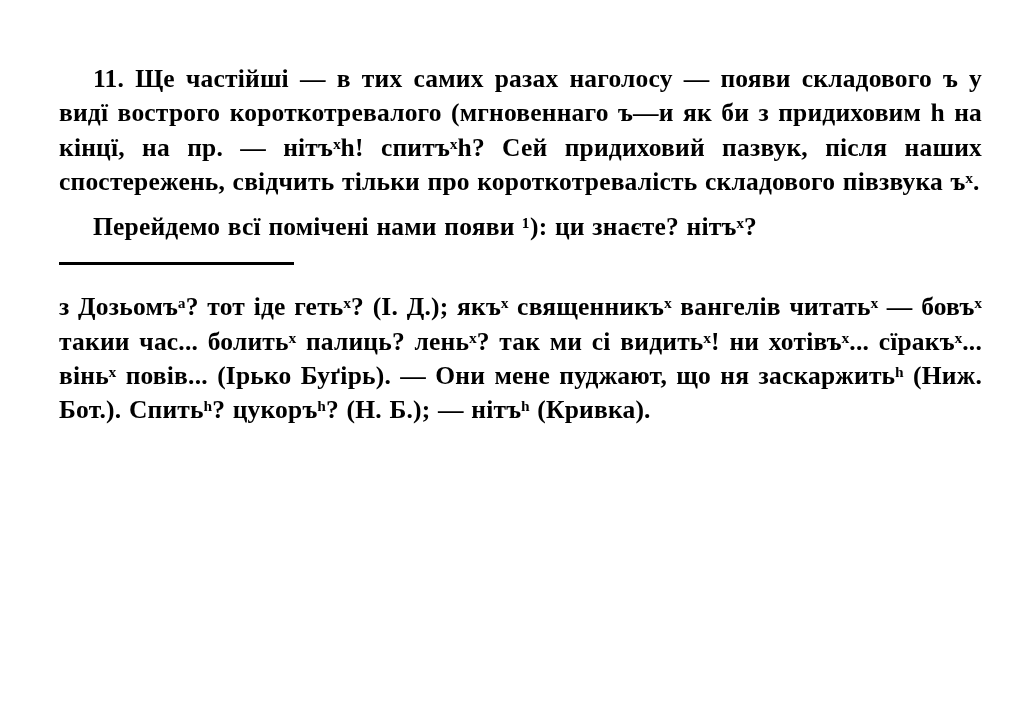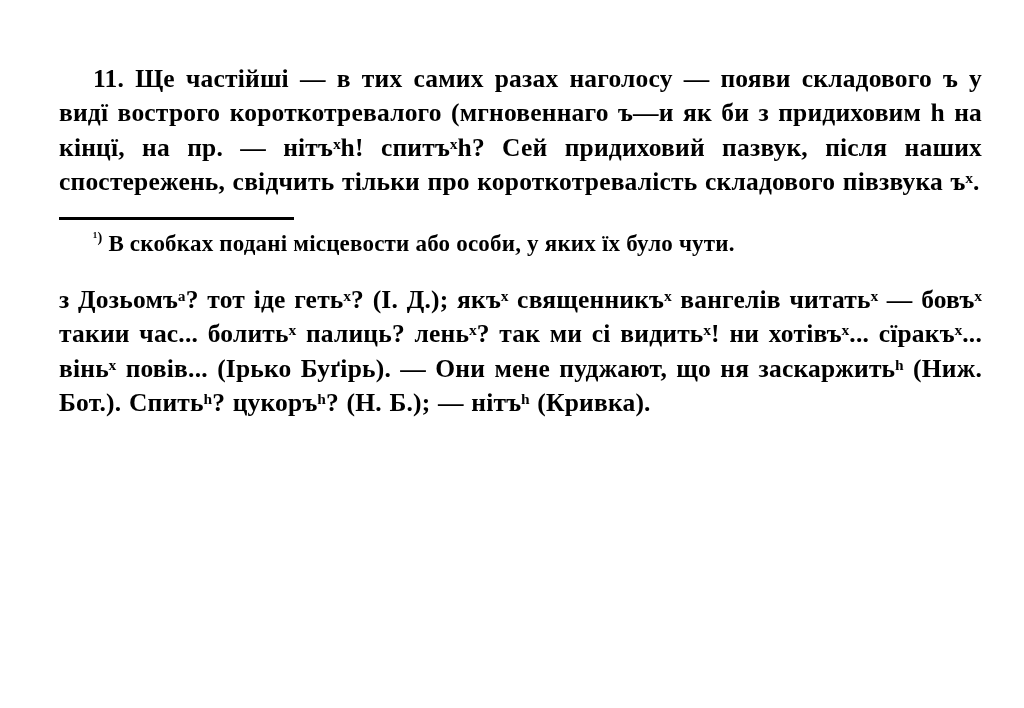--- a/index.html
+++ b/index.html
@@ -73,29 +73,28 @@
 </head>
 <body>
 
 <div class="page">
 
   <p class="para indent sec-1">
     <span class="num">11.</span>
     <span>Ще частійші — в тих самих разах наголосу — появи складового ъ у видї вострого короткотревалого (мгновеннаго ъ—и як би з придиховим һ на кінцї, на пр. — нітъˣһ! спитъˣһ? Сей придиховий пазвук, після наших спостережень, свідчить тільки про короткотревалість складового півзвука ъˣ.</span>
   </p>
 
+  <p class="para indent sec-2">
+    <span>Перейдемо всї помічені нами появи ¹): ци знаєте? нітъˣ?</span>
+  </p>
 
   <div class="rule-wrap">
     <div class="rule"></div>
   </div>
 
-  <p class="footnote">
-    <sup>¹)</sup>
-    <span>В скобках подані місцевости або особи, у яких їх було чути.</span>
-  </p>
 
   <div class="body-block">
     <p class="para">
       <span>з Дозьомъᵃ? тот іде гетьˣ? (І. Д.); якъˣ священникъˣ вангелів читатьˣ — бовъˣ такии час... болитьˣ палиць? леньˣ? так ми сі видитьˣ! ни хотівъˣ... сїракъˣ... віньˣ повів... (Ірько Буґірь). — Они мене пуджают, що ня заскаржитьʰ (Ниж. Бот.). Спитьʰ? цукоръʰ? (Н. Б.); — нітъʰ (Кривка).</span>
     </p>
   </div>
 
 </div>
 
 </body></html>

